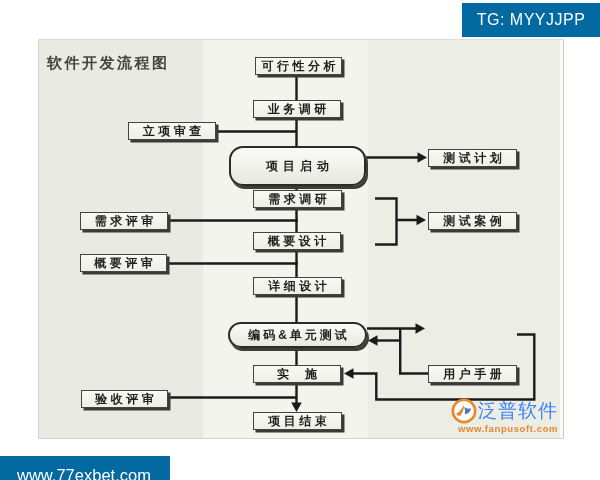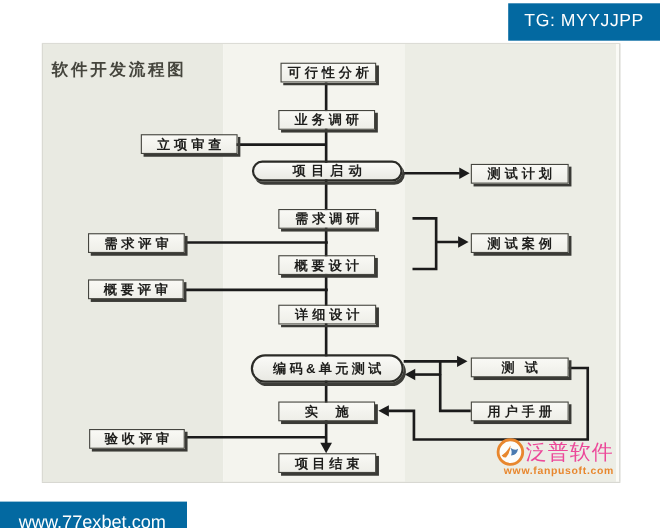--- a/index.html
+++ b/index.html
@@ -29,21 +29,21 @@
   #connectors{position:absolute;left:0;top:0;}
   
   .badge{position:absolute;background:#0369a1;color:#fefefe;display:flex;align-items:center;}
   #tg-badge{left:462px;top:3px;width:138px;height:34px;font-size:16px;justify-content:center;
             letter-spacing:0.5px;}
   #watermark-badge{left:0;top:441px;width:170px;height:39px;font-size:16.5px;padding-left:17px;
                    box-sizing:border-box;margin-top:15px;}
   
   #logo{position:absolute;left:451px;top:398px;width:116px;}
   #logo .logo-row{display:flex;align-items:center;}
-  #logo .logo-text{font-size:19px;color:#ec4899;letter-spacing:1px;margin-left:1px;}
+  #logo .logo-text{font-size:19px;color:#3b82f6;letter-spacing:1px;margin-left:1px;}
   #logo .logo-url{font-size:9.5px;font-weight:bold;color:#e8872e;letter-spacing:0.6px;
                   margin-top:-1px;margin-left:7px;}
 </style>
 </head>
 <body>
 
 <div id="stage">
 
   <div class="vline-edge" style="left:38px;background:#d4d4ce;"></div>
   <div class="band" style="left:39px;width:164px;background:#e9eae2;"></div>
@@ -82,36 +82,35 @@
       <polygon points="425,328.5 415.5,323.3 415.5,333.7"></polygon>
       <polygon points="368,340.5 377.5,335.3 377.5,345.7"></polygon>
       <polygon points="344,373.5 353.5,368.3 353.5,378.7"></polygon>
     </g>
   </svg>
 
   <div class="diagram-title">软件开发流程图</div>
 
   <div class="box" style="left:255px;top:57px;width:87px;height:18px;">可行性分析</div>
   <div class="box" style="left:253px;top:100px;width:88px;height:18px;">业务调研</div>
-  <div class="pill" style="left:229px;top:146px;width:137px;height:19px;letter-spacing:5px;text-indent:5px;">项目启动</div>
+  <div class="pill" style="left:229px;top:146px;width:137px;height:40px;letter-spacing:5px;text-indent:5px;">项目启动</div>
   <div class="box" style="left:253px;top:190px;width:89px;height:18px;">需求调研</div>
   <div class="box" style="left:253px;top:232px;width:88px;height:18px;">概要设计</div>
   <div class="box" style="left:253px;top:277px;width:89px;height:18px;">详细设计</div>
   <div class="pill" style="left:228px;top:322px;width:139px;height:26px;">编码&amp;单元测试</div>
   <div class="box ls-lg" style="left:253px;top:365px;width:88px;height:18px;">实施</div>
   <div class="box" style="left:253px;top:412px;width:89px;height:18px;">项目结束</div>
 
   <div class="box" style="left:80px;top:122px;width:88px;height:18px;margin-left:48px;">立项审查</div>
   <div class="box" style="left:80px;top:212px;width:88px;height:18px;">需求评审</div>
   <div class="box" style="left:80px;top:254px;width:87px;height:18px;">概要评审</div>
   <div class="box" style="left:81px;top:390px;width:87px;height:18px;">验收评审</div>
 
   <div class="box" style="left:428px;top:149px;width:89px;height:18px;">测试计划</div>
   <div class="box" style="left:428px;top:212px;width:89px;height:18px;">测试案例</div>
-  <div class="box ls-md" style="left:428px;top:325px;width:89px;height:18px;">测试</div>
   <div class="box" style="left:428px;top:365px;width:89px;height:18px;">用户手册</div>
 
   <div id="logo">
     <div class="logo-row">
       <span style="display:inline-flex;">
         <svg width="26" height="26" viewBox="0 0 26 26">
           <circle cx="13" cy="13" r="11.2" fill="#fdfdfb" stroke="#e8872e" stroke-width="2.6"></circle>
           <path d="M5 16 Q10 13 13 7 Q13.5 12 9 18 Q6.5 18 5 16 Z" fill="#e8872e"></path>
           <path d="M13 9 Q17 12 20 10 Q19 16 13.5 16 Q15 13 13 9 Z" fill="#4a7ab0"></path>
         </svg>

